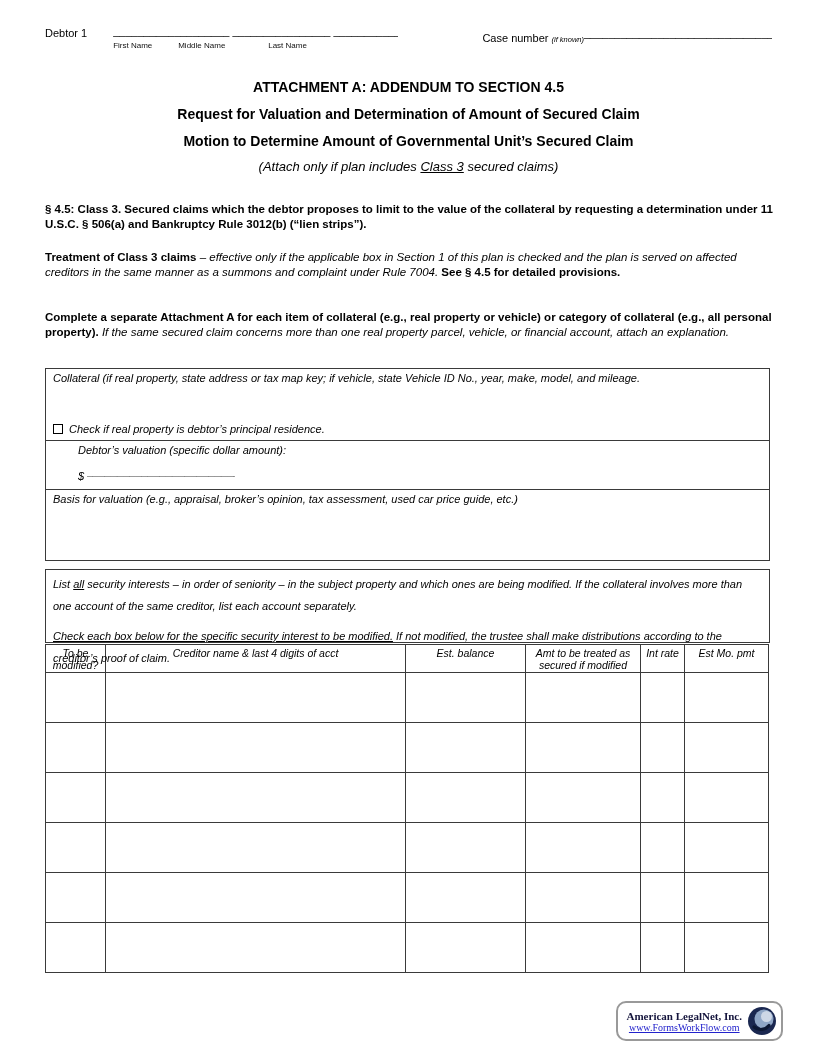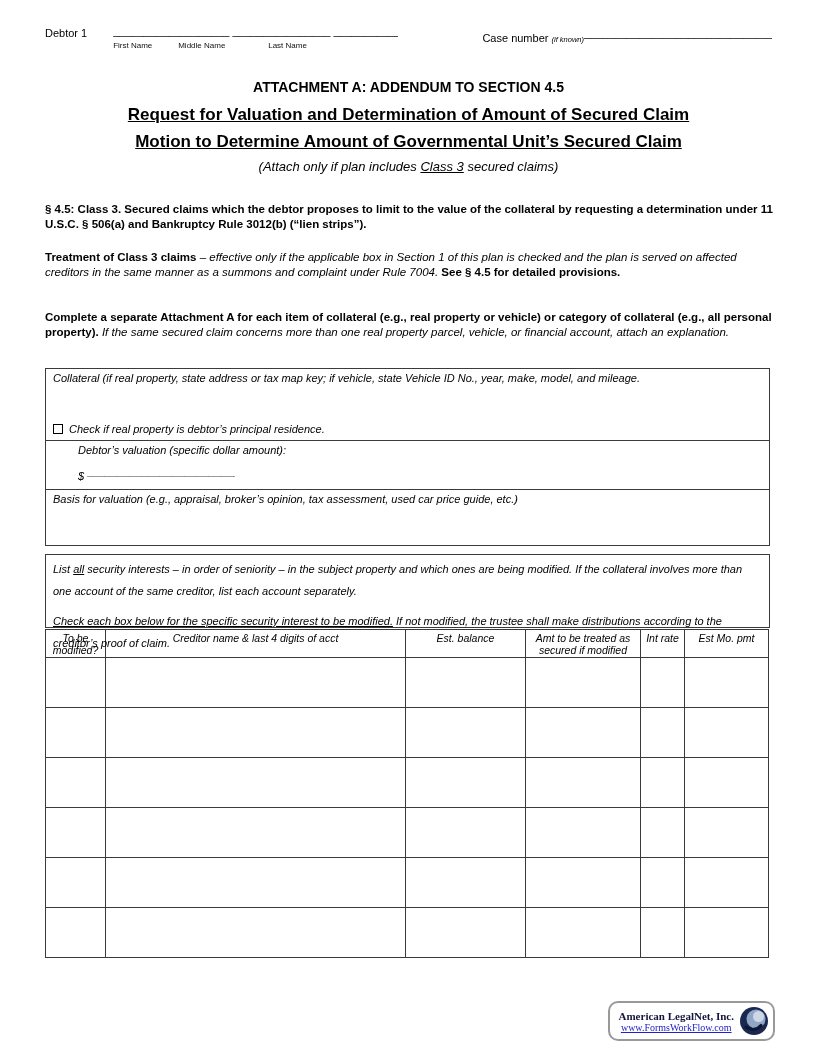--- a/index.html
+++ b/index.html
@@ -26,42 +26,42 @@
   .name-sublabels { display:flex; font-size:8px; margin-top:-1px; color:#111; }
   .sub-first  { width:65px; }
   .sub-middle { width:90px; }
   .case-group { padding-top:2px; white-space:nowrap; }
   .case-hint  { font-size:7.5px; font-style:italic; }
   .case-line  { width:188px; }
 
   
   .title-block { position:absolute; top:74px; left:45px; width:727px; text-align:center; }
   .title-1 { font-size:14px;   font-weight:bold; line-height:27px; }
-  .title-2 { font-size:17px; font-weight:bold; line-height:27px;text-decoration:underline; }
+  .title-2 { font-size:14px; font-weight:bold; line-height:27px; }
   .title-3 { font-size:13px;   font-style:italic; line-height:24px; }
   .u  { text-decoration:underline; }
   .b  { font-weight:bold; }
   .i  { font-style:italic; }
   .bi { font-weight:bold; }
 
   
   .para { position:absolute; left:45px; width:729px; font-size:11.5px; line-height:15px; margin:0; }
   .p1 { top:202px; font-weight:bold; }
   .p2 { top:250px; }
   .p3 { top:310px; }
 
   
   .form-body { position:absolute; top:368px; left:45px; width:725px; }
   .fbox {
     border:1px solid #3a3a3a; box-sizing:border-box;
     font-size:11px; font-style:italic; padding:3px 7px; background:#fff;
   }
   .box-collateral { height:73px; display:flex; flex-direction:column; justify-content:space-between; }
   .box-valuation  { height:50px; margin-top:-1px;padding-left:32px; }
-  .box-basis      { height:57px; margin-top:-1px; }
+  .box-basis      { height:72px; margin-top:-1px; }
   .box-security   { margin-top:8px; height:74px; }
   .box-security p { margin:0; line-height:22px; }
   .box-security p + p { margin-top:8px; }
   .checkbox-row { display:flex; align-items:center; gap:6px; padding-bottom:2px; }
   .checkbox {
     width:8px; height:8px; border:1px solid #000; display:inline-block;
     background:#fff; flex:0 0 auto;
   }
   .dollar-row  { margin-top:9px; }
   .dollar-line { width:148px; }
@@ -73,21 +73,21 @@
   }
   .form-table th, .form-table td { border:1px solid #3a3a3a; padding:0; }
   .form-table th {
     font-style:italic; font-weight:normal; text-align:center;
     padding:2px 2px 1px; height:22px; vertical-align:top; line-height:12px;
   }
   .form-table td { height:49px; }
 
   
   .footer-logo {
-    position:absolute; top:1001px; right:41px;
+    position:absolute; top:1001px; right:33px;
     border:2px solid #999; border-radius:10px; background:#fff;
     padding:3px 4px 3px 9px; display:flex; align-items:center; gap:5px;
   }
   .logo-text { text-align:center; }
   .logo-company {
     font-family:"Liberation Serif","DejaVu Serif",serif;
     font-weight:bold; font-size:11px; color:#14143c; white-space:nowrap;
   }
   .logo-link {
     font-family:"Liberation Serif","DejaVu Serif",serif;

